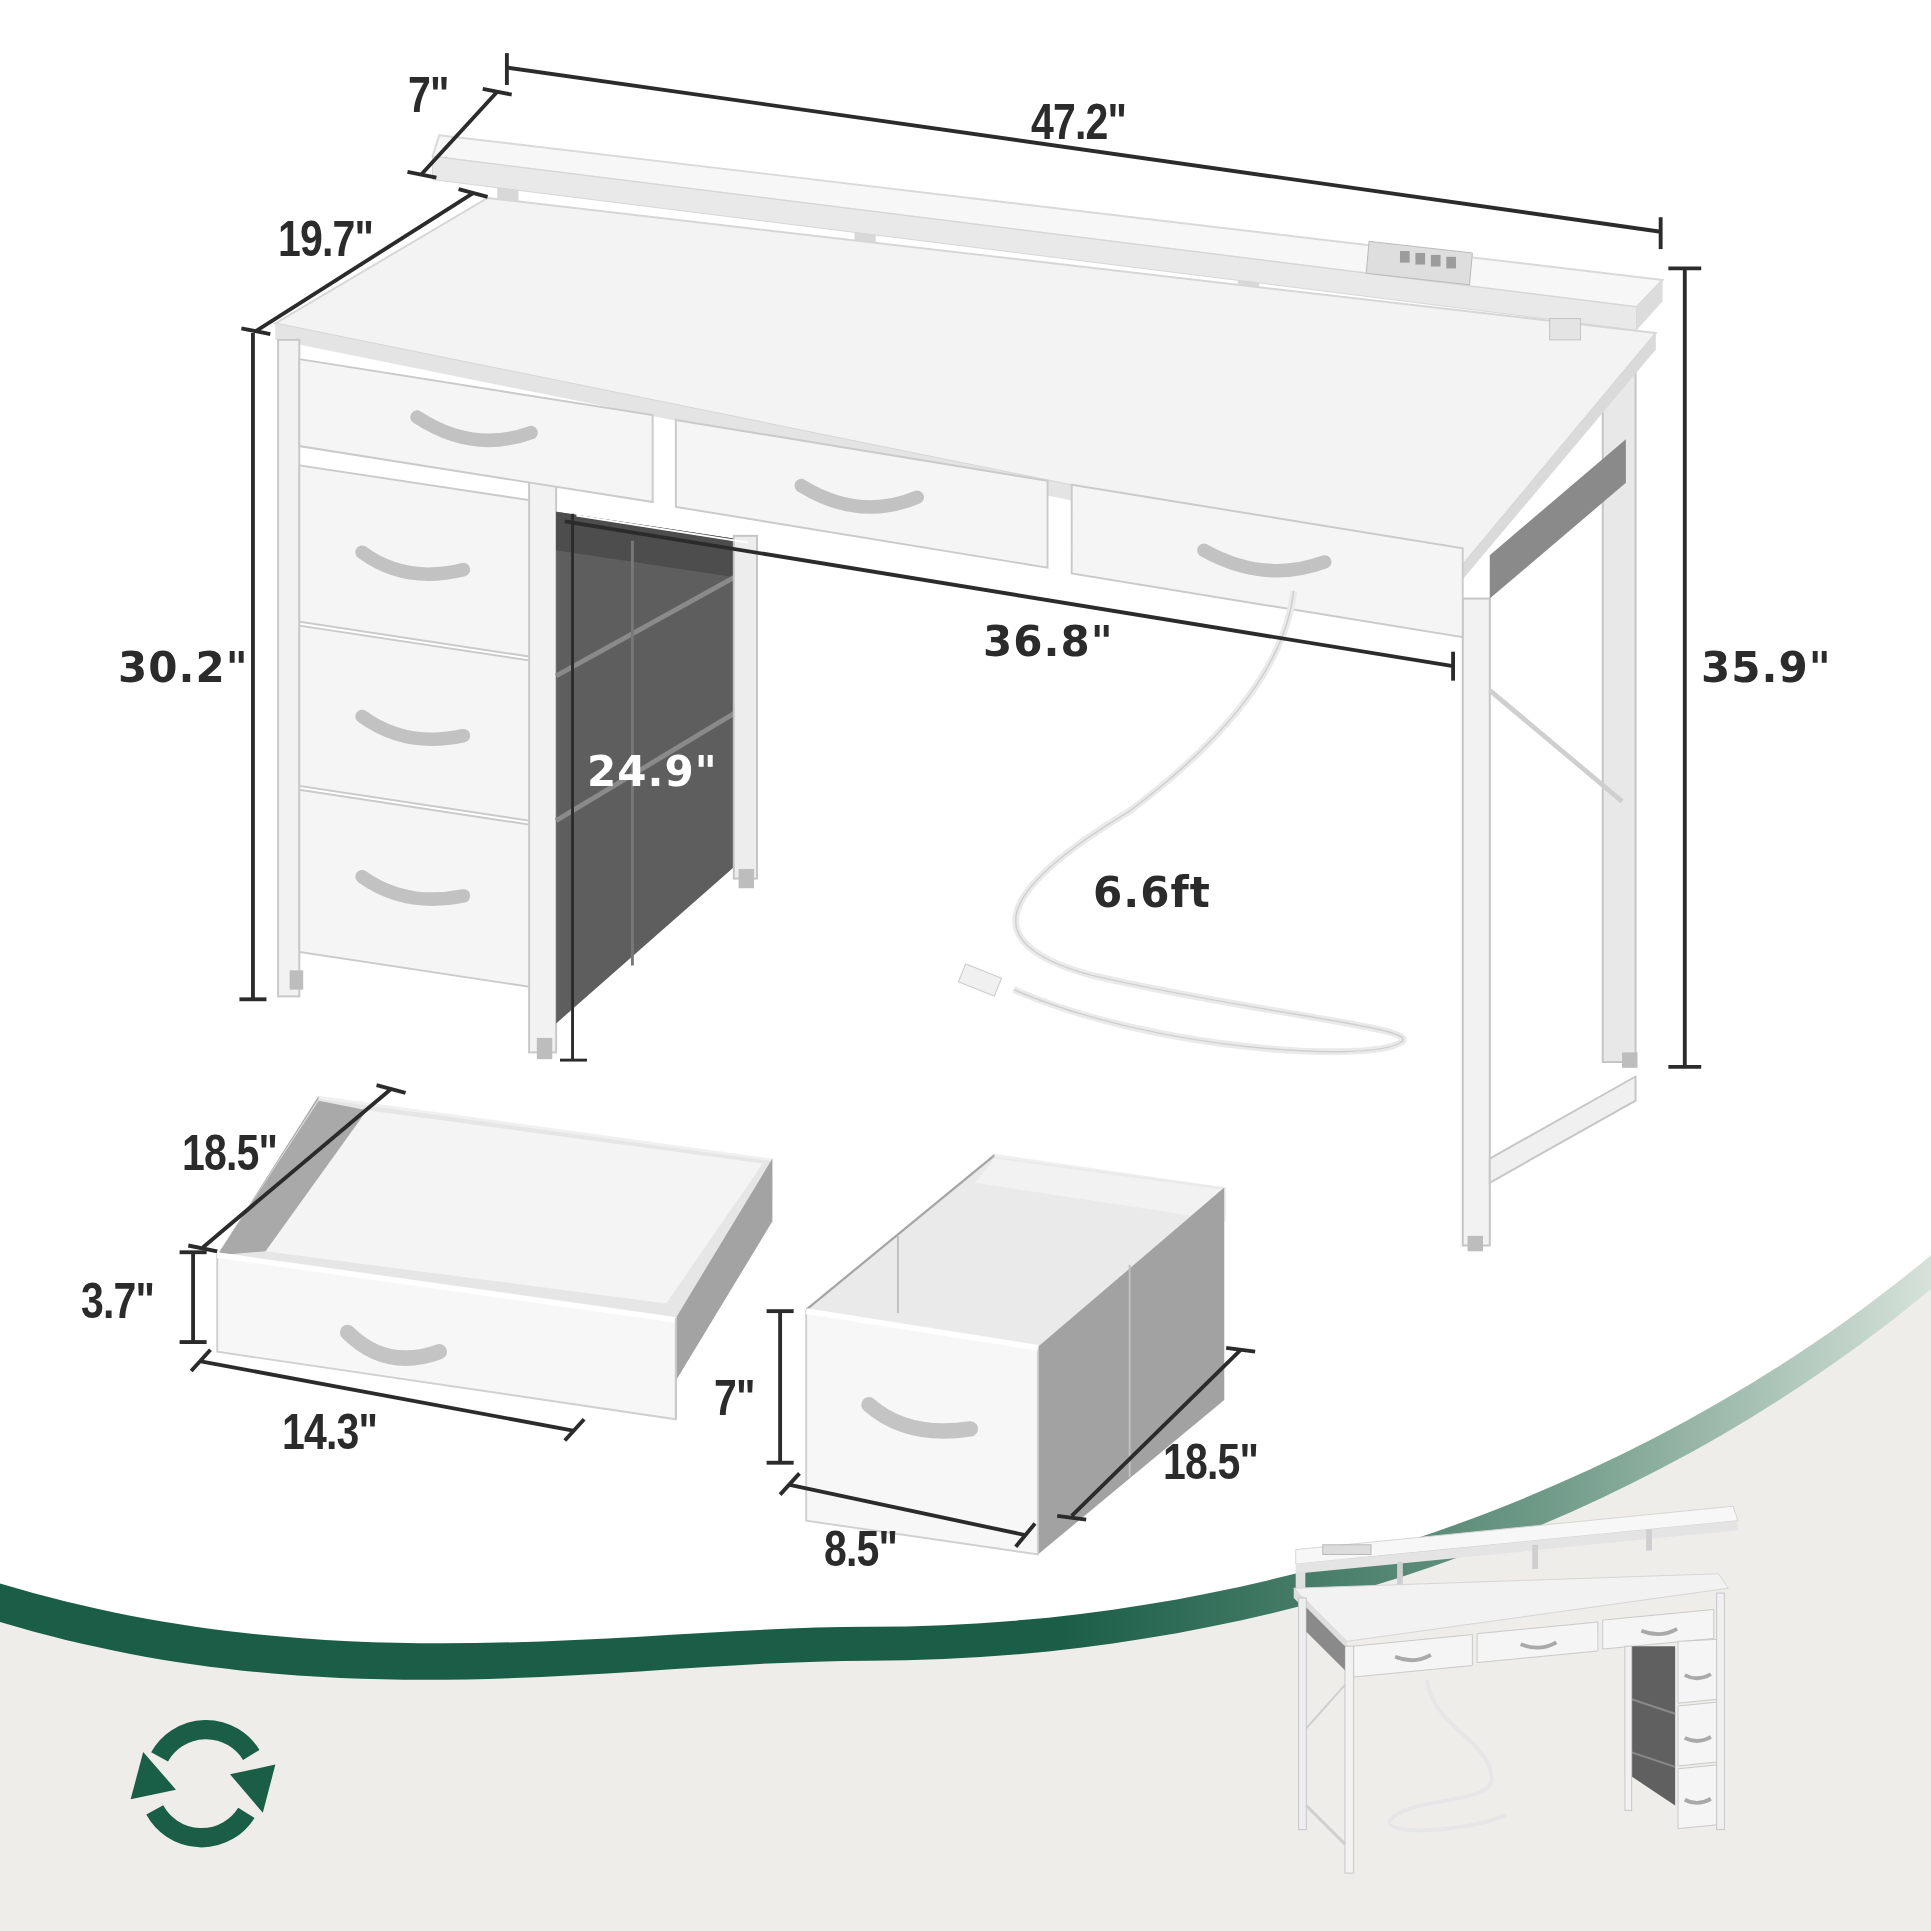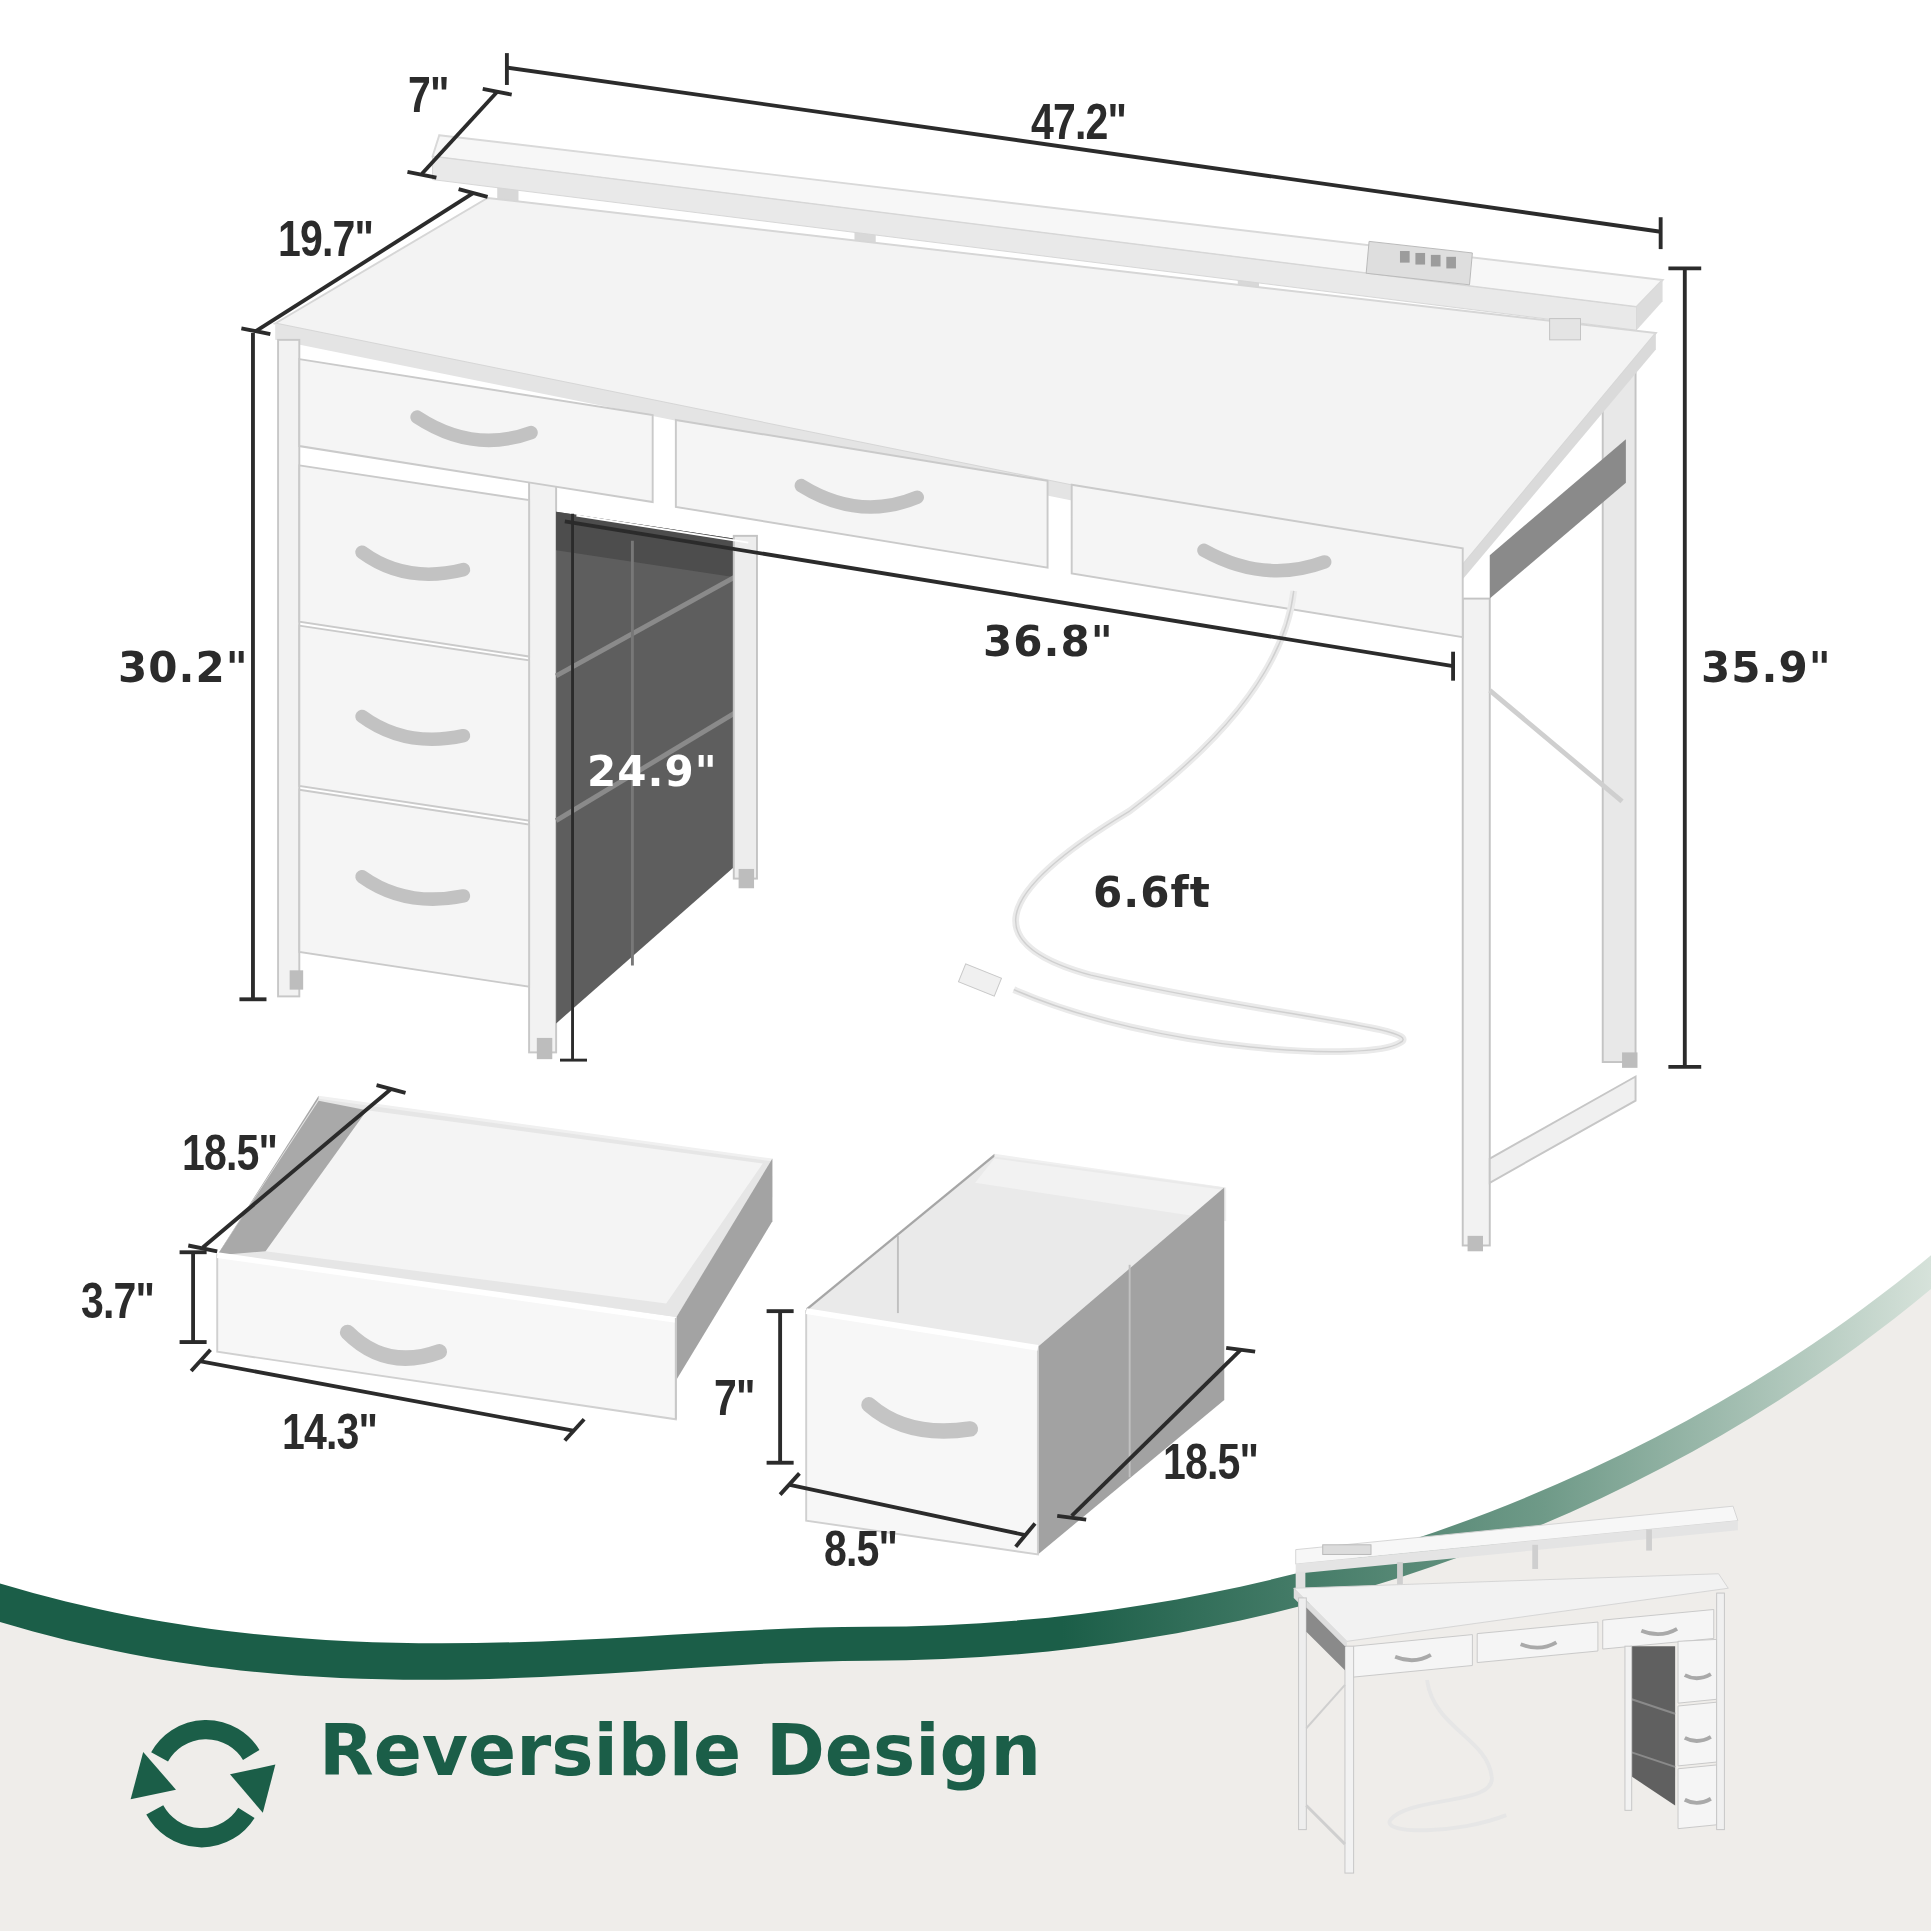--- a/index.html
+++ b/index.html
@@ -262,15 +262,14 @@
   <div class="dim cond" style="left:824px;top:1524px;">8.5"</div>
 
   <svg class="icon-reverse" viewBox="0 0 180 170">
     <g fill="none" stroke="#1b5e48" stroke-width="20">
       <path d="M45,60 A55,55 0 0 1 140,58"></path>
       <path d="M135,118 A55,55 0 0 1 40,115"></path>
     </g>
     <polygon points="118,78 165,68 152,118" fill="#1b5e48"></polygon>
     <polygon points="62,94 15,104 28,55" fill="#1b5e48"></polygon>
   </svg>
-  <div class="banner-title">Reversible Design</div>
 </div>
 
 
 </body></html>

